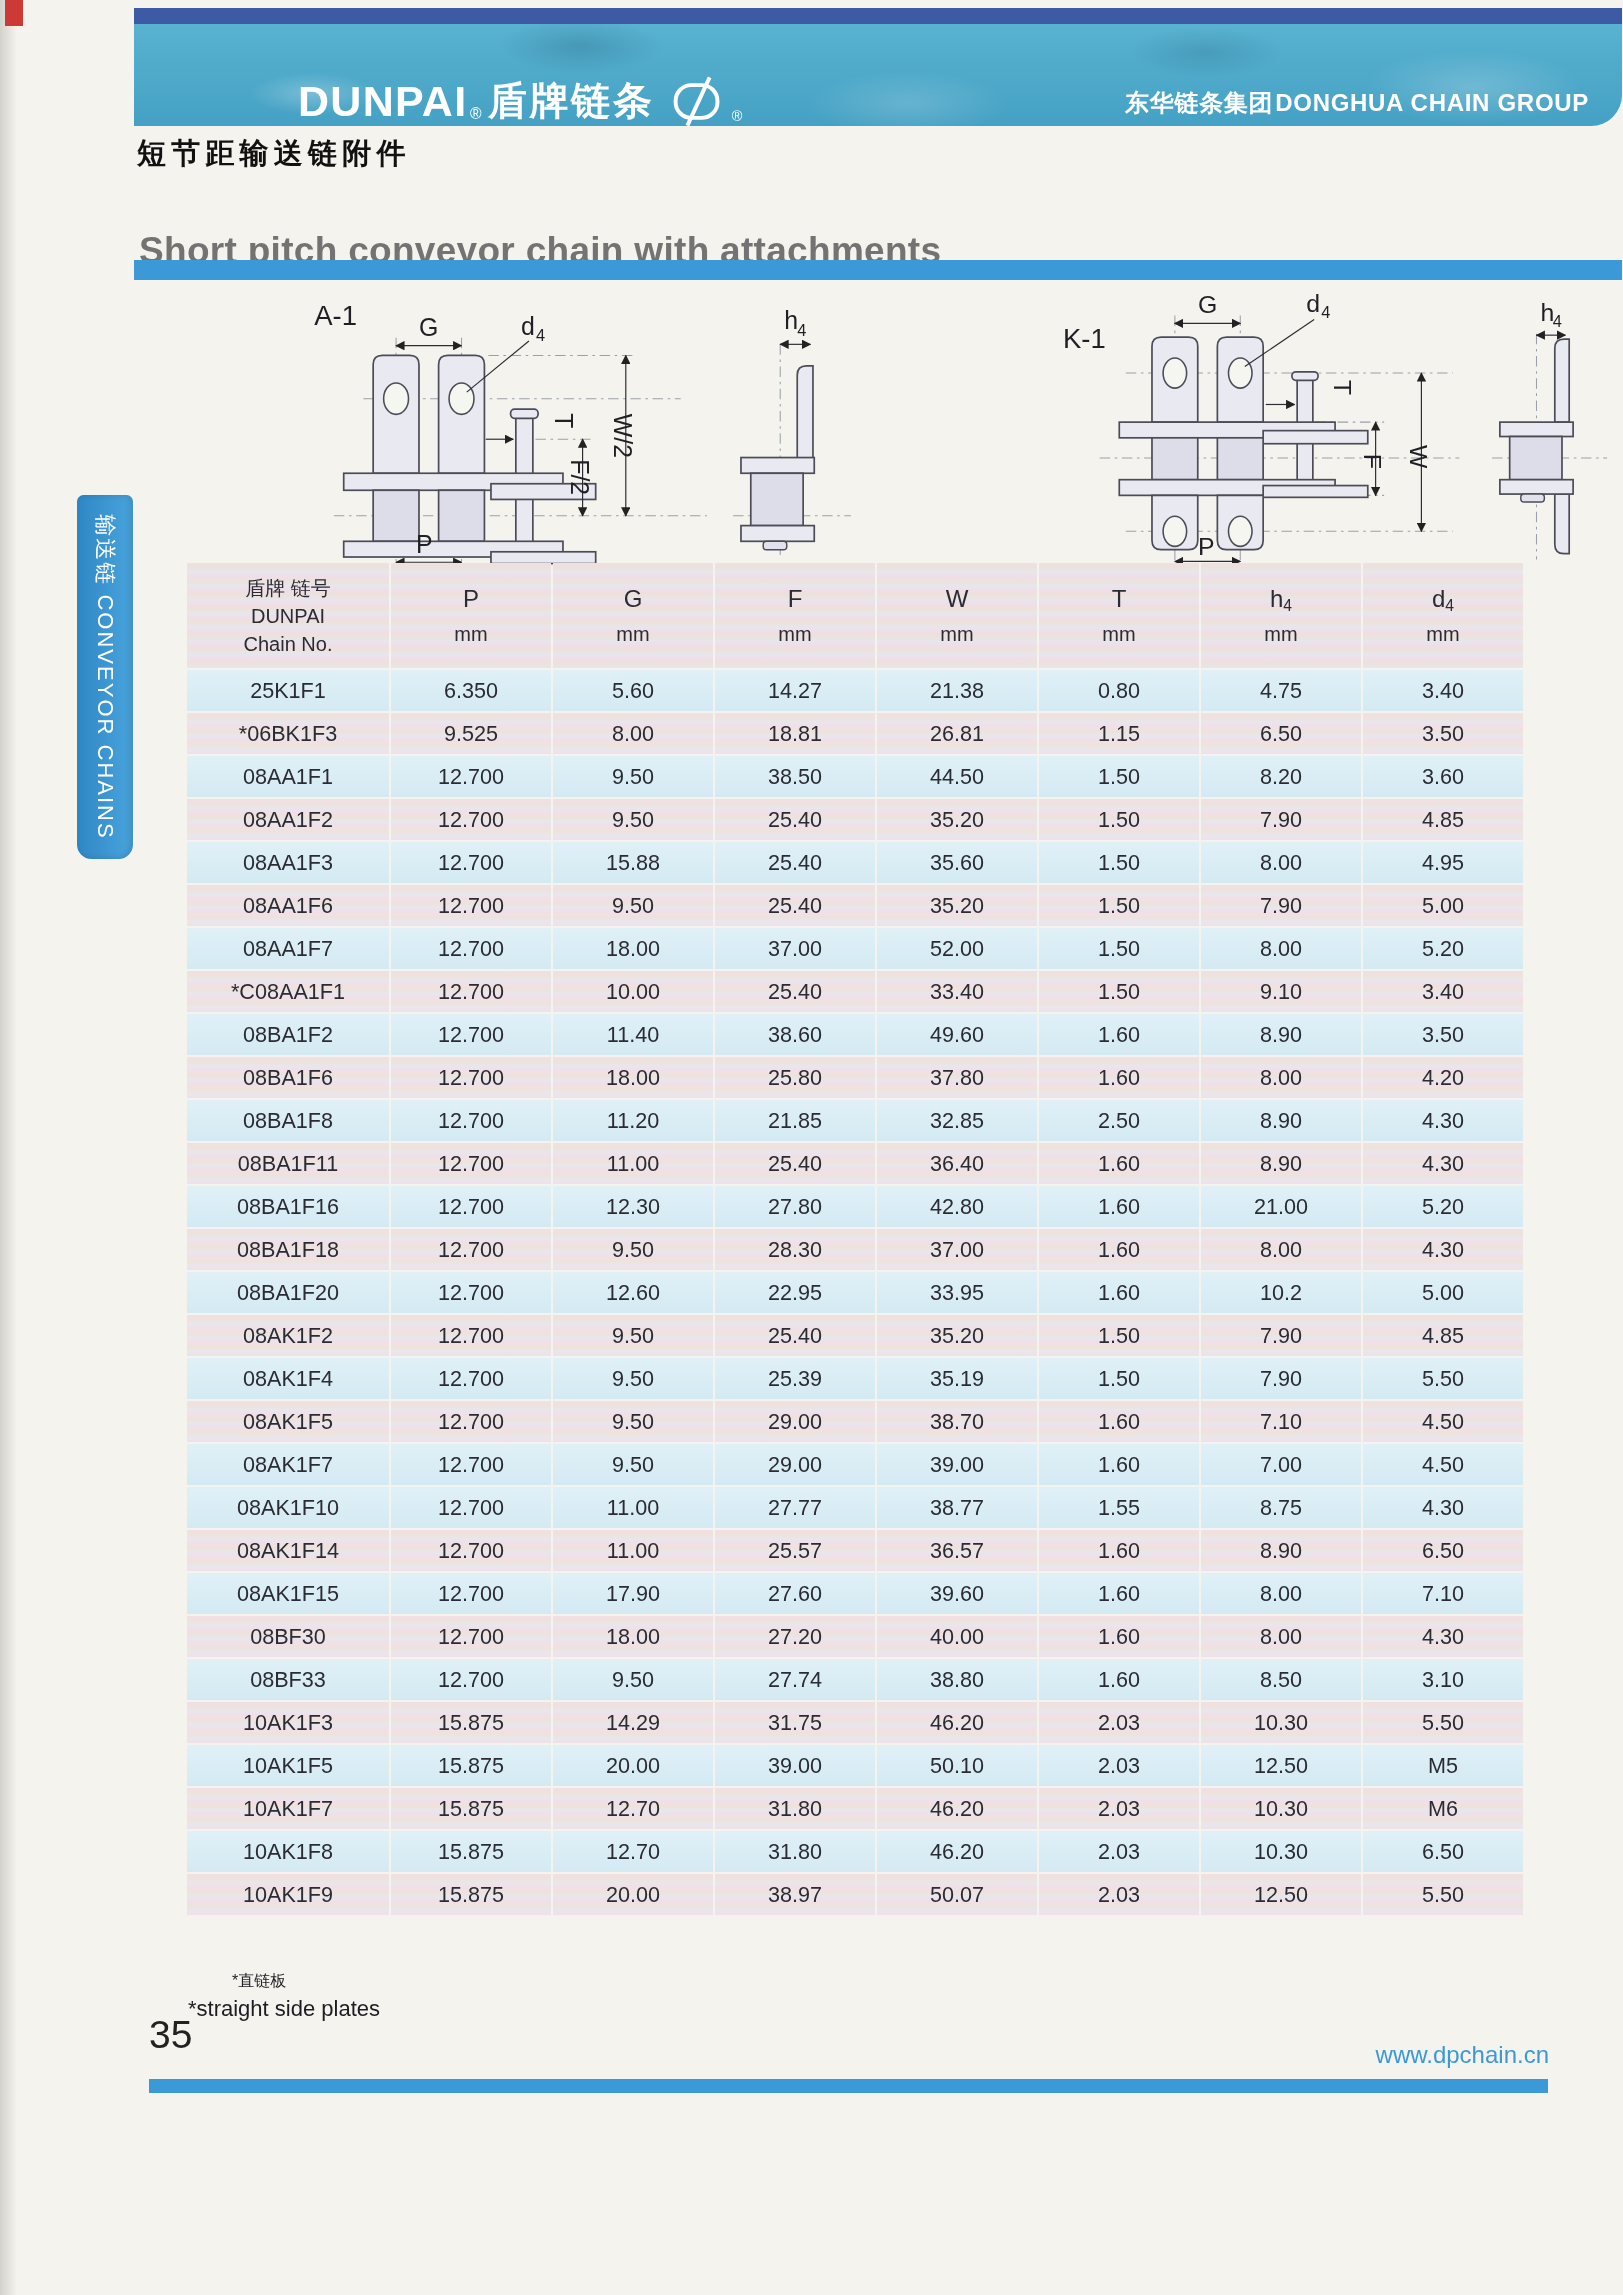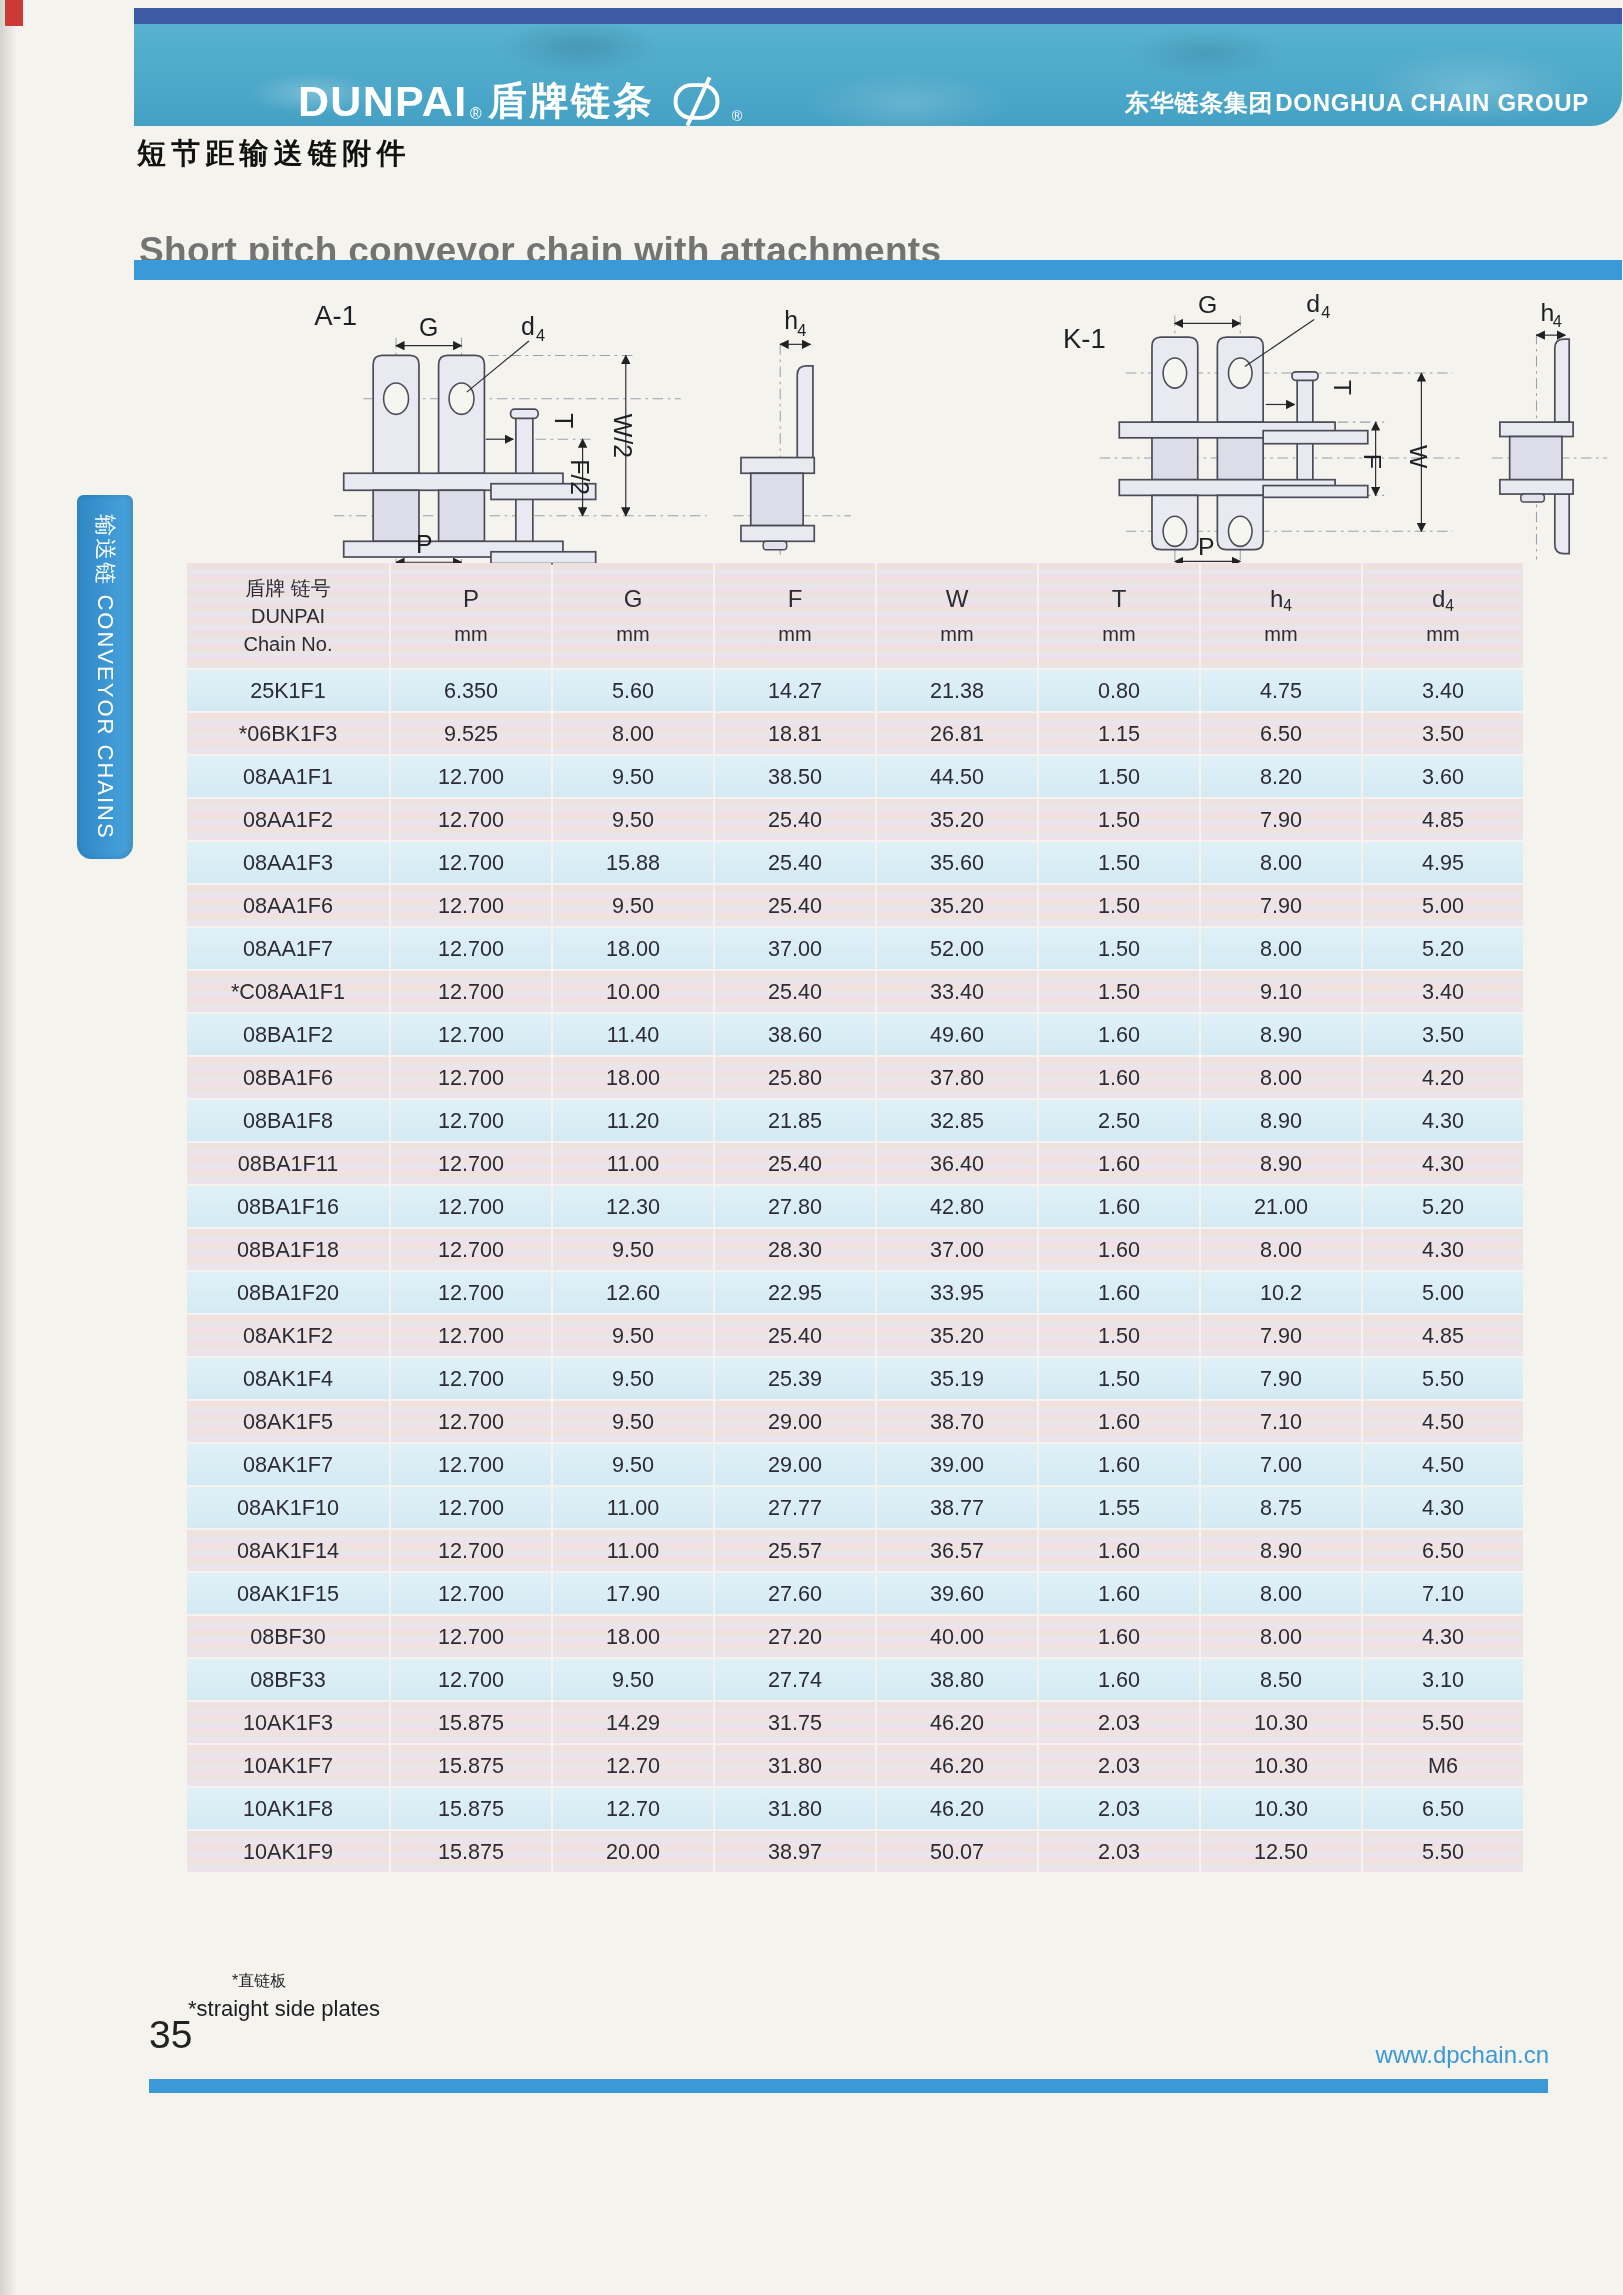--- a/index.html
+++ b/index.html
@@ -539,20 +539,30 @@
       <tr class="pink">
         <td>10AK1F3</td>
         <td>15.875</td>
         <td>14.29</td>
         <td>31.75</td>
         <td>46.20</td>
         <td>2.03</td>
         <td>10.30</td>
         <td>5.50</td>
       </tr>
+      <tr class="blue">
+        <td>10AK1F5</td>
+        <td>15.875</td>
+        <td>20.00</td>
+        <td>39.00</td>
+        <td>50.10</td>
+        <td>2.03</td>
+        <td>12.50</td>
+        <td>M5</td>
+      </tr>
       <tr class="pink">
         <td>10AK1F7</td>
         <td>15.875</td>
         <td>12.70</td>
         <td>31.80</td>
         <td>46.20</td>
         <td>2.03</td>
         <td>10.30</td>
         <td>M6</td>
       </tr>

